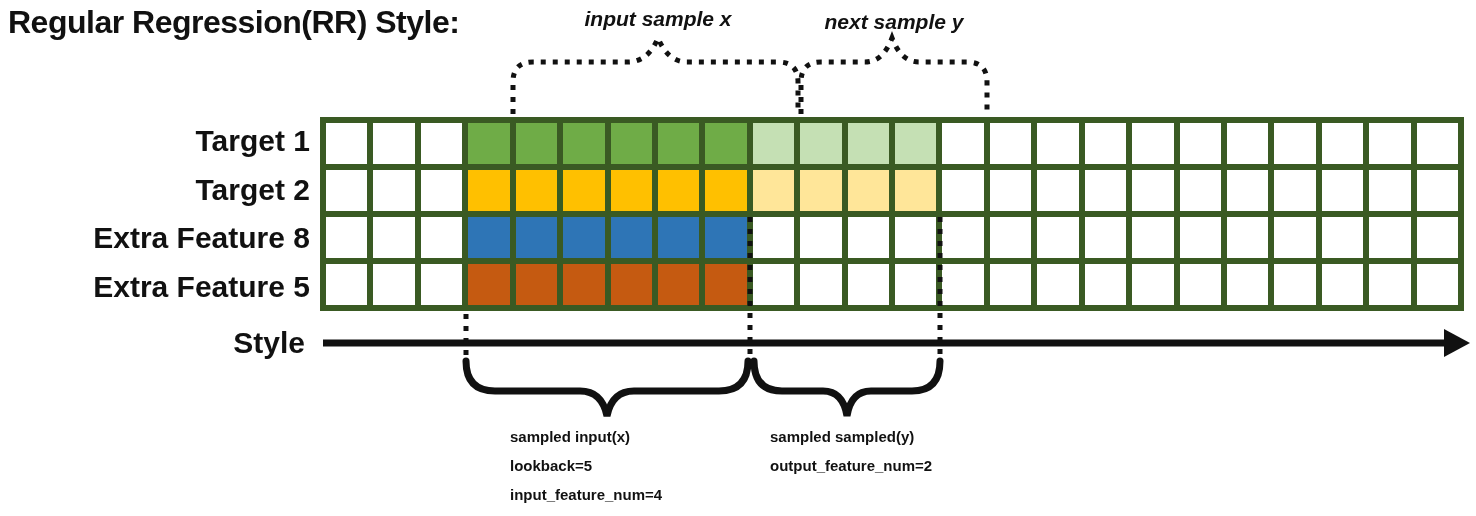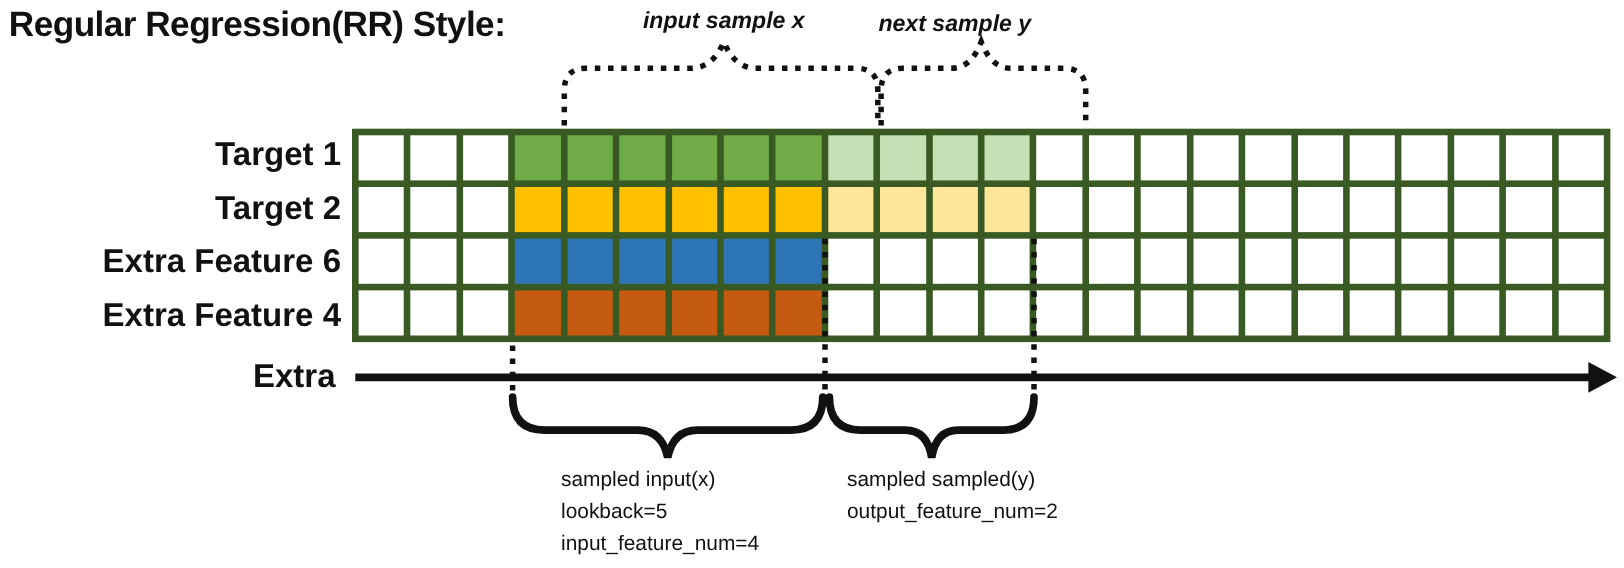--- a/index.html
+++ b/index.html
@@ -9,21 +9,21 @@
   }
   .title{
     position:absolute;left:8px;top:4px;
     font-size:32px;font-weight:700;letter-spacing:-0.5px;
   }
   .next-label{
     position:absolute;top:7px;transform:translateX(-50%);
     font-size:21px;font-style:italic;font-weight:600;white-space:nowrap;
   }
   #next-x{left:658px;}
-  #next-y{left:868px;top:10px;text-align:center;}
+  #next-y{left:894px;top:10px;text-align:center;}
   .row-labels{
     position:absolute;left:0;top:117px;width:310px;height:194px;
     display:flex;flex-direction:column;
   }
   .row-label{
     flex:1;display:flex;align-items:center;justify-content:flex-end;
     font-size:30px;font-weight:700;white-space:nowrap;
   }
   .grid{
     position:absolute;left:320px;top:117px;width:1144px;height:194px;
@@ -32,40 +32,40 @@
     gap:6px;
   }
   .cell{width:100%;height:100%;}
   .time-label{
     position:absolute;left:0;top:326px;width:305px;text-align:right;
     font-size:30px;font-weight:700;
   }
   .overlay{position:absolute;left:0;top:0;pointer-events:none;}
   .caption{
     position:absolute;top:422px;
-    font-size:19px;font-weight:400;line-height:29px;white-space:nowrap;
+    font-size:15px;font-weight:700;line-height:29px;white-space:nowrap;
   }
   #caption-input{left:510px;}
   #caption-output{left:770px;}
 </style>
 </head>
 <body>
 
 <div id="canvas">
 
   <div class="title">Regular Regression(RR) Style:</div>
 
   <div id="next-x" class="next-label">input sample x</div>
   <div id="next-y" class="next-label">next sample y</div>
 
   <div class="row-labels">
     <div class="row-label">Target 1</div>
     <div class="row-label">Target 2</div>
-    <div class="row-label">Extra Feature 6</div>
-    <div class="row-label">Extra Feature 4</div>
+    <div class="row-label">Extra Feature 8</div>
+    <div class="row-label">Extra Feature 5</div>
   </div>
 
   <div class="grid" id="sample-grid" style="background: rgb(58, 90, 35);">
       <div class="cell" style="background: rgb(255, 255, 255);"></div>
       <div class="cell" style="background: rgb(255, 255, 255);"></div>
       <div class="cell" style="background: rgb(255, 255, 255);"></div>
       <div class="cell" style="background: rgb(111, 172, 71);"></div>
       <div class="cell" style="background: rgb(111, 172, 71);"></div>
       <div class="cell" style="background: rgb(111, 172, 71);"></div>
       <div class="cell" style="background: rgb(111, 172, 71);"></div>
@@ -153,21 +153,21 @@
       <div class="cell" style="background: rgb(255, 255, 255);"></div>
       <div class="cell" style="background: rgb(255, 255, 255);"></div>
       <div class="cell" style="background: rgb(255, 255, 255);"></div>
       <div class="cell" style="background: rgb(255, 255, 255);"></div>
       <div class="cell" style="background: rgb(255, 255, 255);"></div>
       <div class="cell" style="background: rgb(255, 255, 255);"></div>
       <div class="cell" style="background: rgb(255, 255, 255);"></div>
       <div class="cell" style="background: rgb(255, 255, 255);"></div>
     </div>
 
-  <div class="time-label">Extra</div>
+  <div class="time-label">Style</div>
 
   <svg class="overlay" width="1476" height="516" viewBox="0 0 1476 516">
 
     <g>
       <line x1="323" y1="343" x2="1446" y2="343" stroke="#111" stroke-width="7"></line>
       <polygon points="1444,329 1444,357 1470,343" fill="#111"></polygon>
     </g>
 
     <line x1="466" y1="314" x2="466" y2="361" stroke="#111" stroke-width="5" stroke-dasharray="5 7"></line>
     <line x1="750" y1="217" x2="750" y2="361" stroke="#111" stroke-width="5" stroke-dasharray="5 7"></line>

